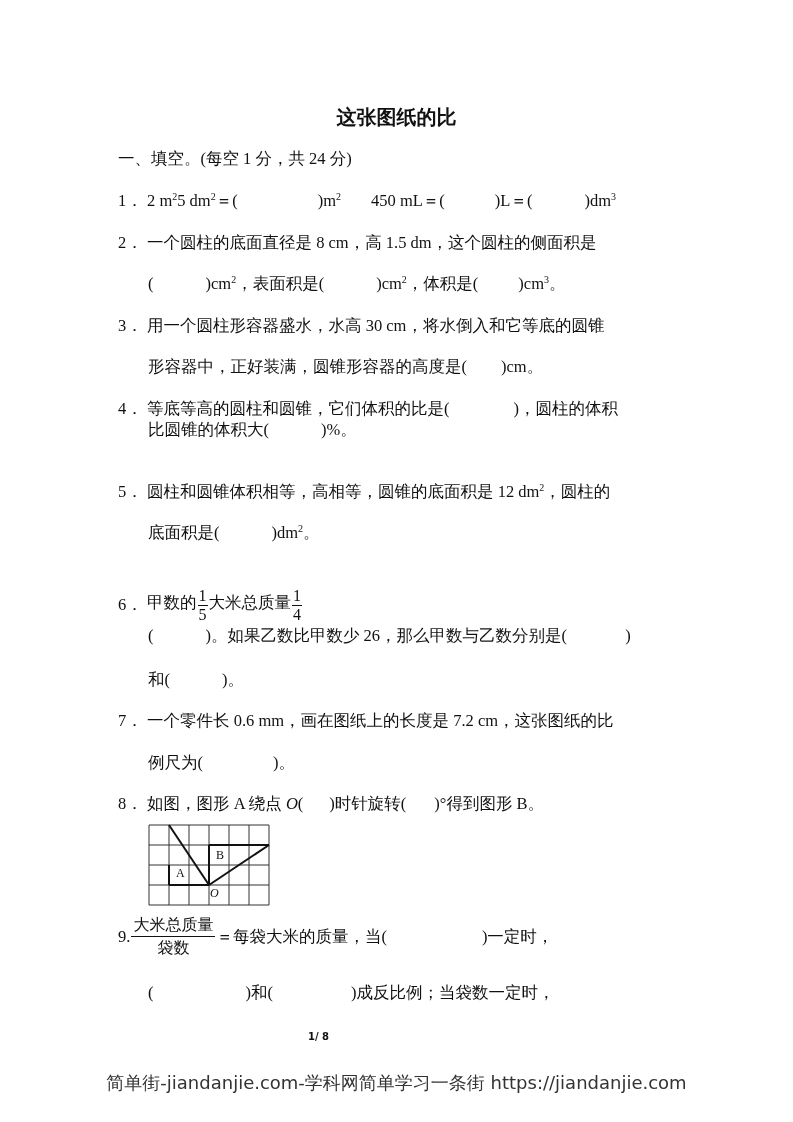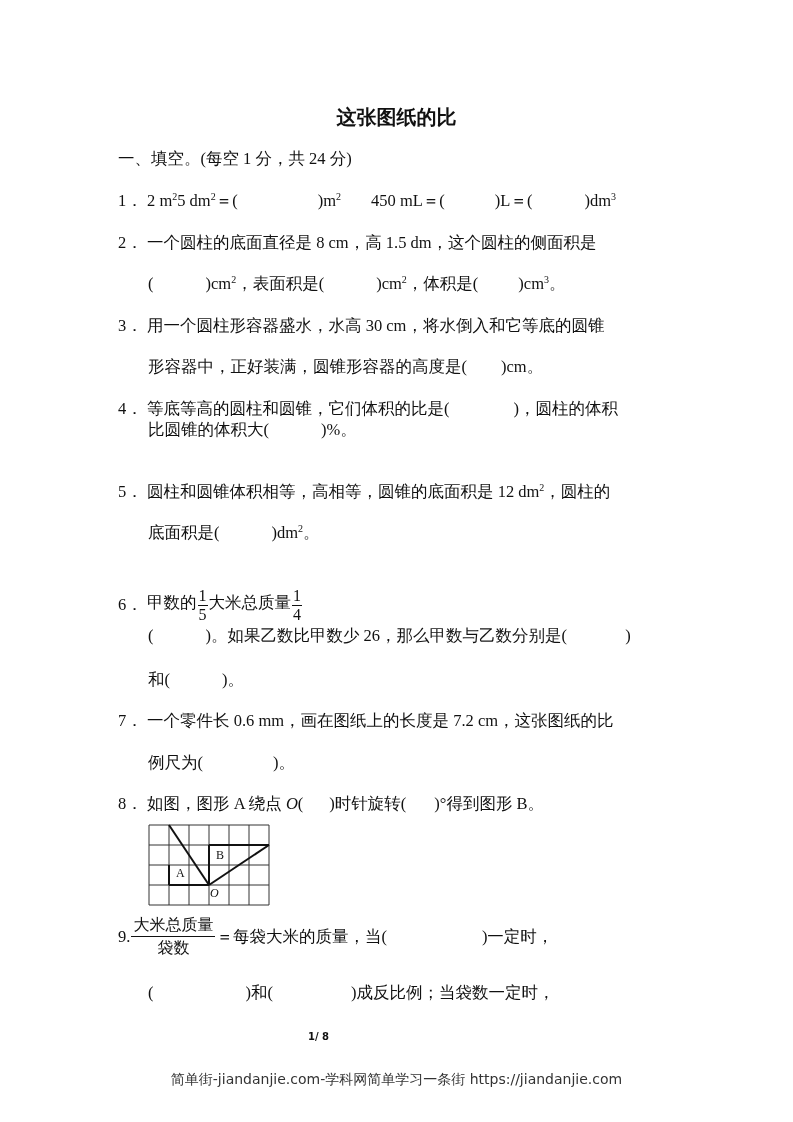--- a/index.html
+++ b/index.html
@@ -14,21 +14,21 @@
   sup { font-size: 10px; vertical-align: 6px; line-height: 0; }
   .blank { display: inline-block; }
   .frac { display: inline-block; vertical-align: middle; text-align: center; position: relative; }
   .frac .n { display: block; border-bottom: 1px solid #111; line-height: 18px; padding: 0 1px; }
   .frac .d { display: block; line-height: 18px; }
   .frac.small { font-size: 16px; margin: 0 1px; }
   .grid { position: absolute; left: 148px; top: 824px; }
   .pageno { position: absolute; left: 0; width: 637px; top: 1031px; text-align: center;
             font-family: "DejaVu Sans", sans-serif; font-size: 10px; font-weight: bold; }
   .footer { position: absolute; left: 0; width: 793px; top: 1071px; text-align: center;
-            font-family: "DejaVu Sans", sans-serif; font-size: 14px; color: #333; }
+            font-family: "DejaVu Sans", sans-serif; font-size: 18px; color: #333; }
   .it { font-style: italic; }
 </style>
 </head>
 <body>
 
 <div class="title">这张图纸的比</div>
 
 <div class="line" style="top:149px">一、填空。(每空 1 分，共 24 分)</div>
 
 <div class="line" style="top:191px">

